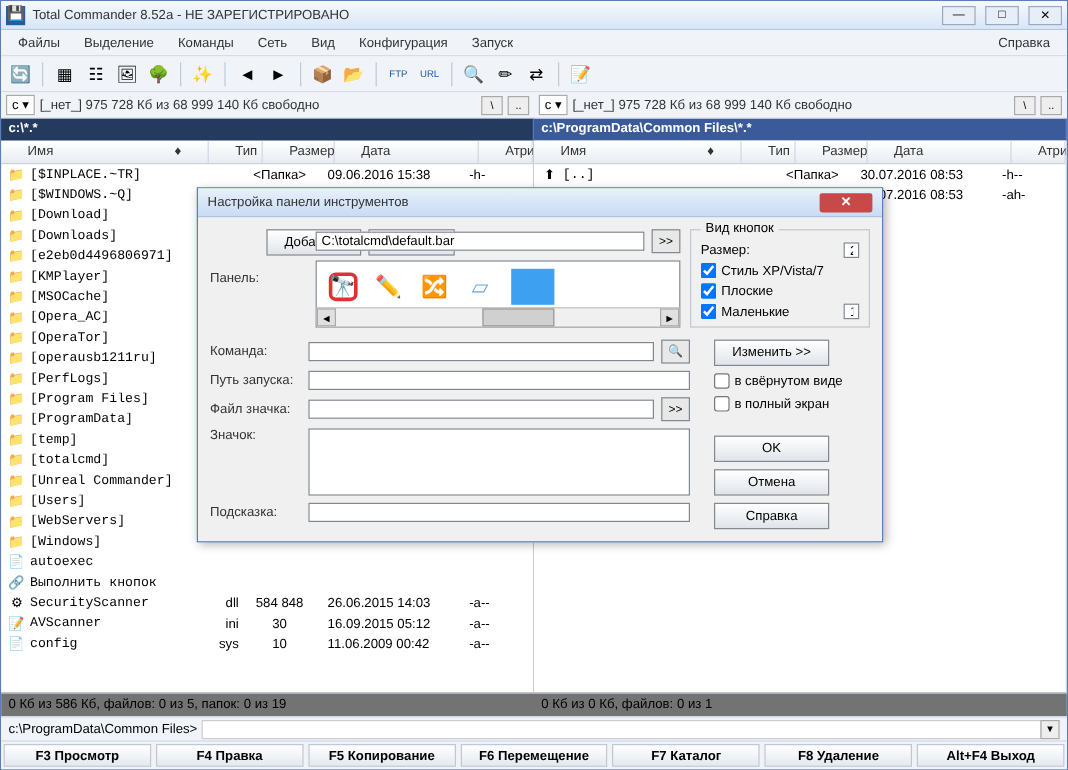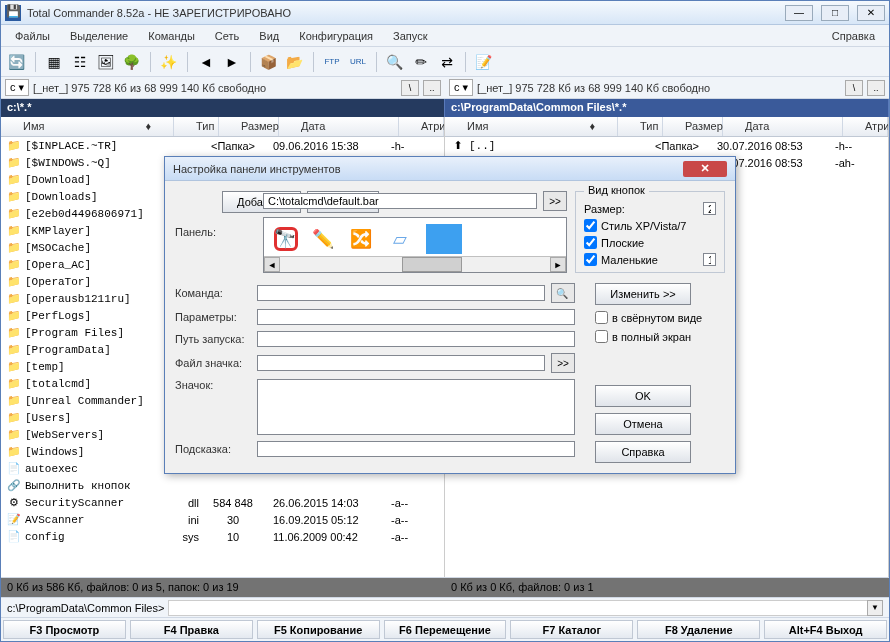--- a/index.html
+++ b/index.html
@@ -470,24 +470,20 @@
     </div>
 
     <div style="display:flex; gap:8px; margin-top:10px;">
       <div style="flex:1;">
         <div class="dlg-row">
           <span class="dlg-label">Команда:</span>
           <input class="dlg-input" style="">
           <div class="dlg-sq">🔍</div>
         </div>
         <div class="dlg-row">
-          <span class="dlg-label">Параметры:</span>
-          <input class="dlg-input" style="">
-        </div>
-        <div class="dlg-row">
           <span class="dlg-label">Путь запуска:</span>
           <input class="dlg-input" style="">
         </div>
         <div class="dlg-row">
           <span class="dlg-label">Файл значка:</span>
           <input class="dlg-input" style="">
           <div class="dlg-sq">&gt;&gt;</div>
         </div>
         <div class="dlg-row" style="align-items:flex-start;">
           <span class="dlg-label">Значок:</span>

